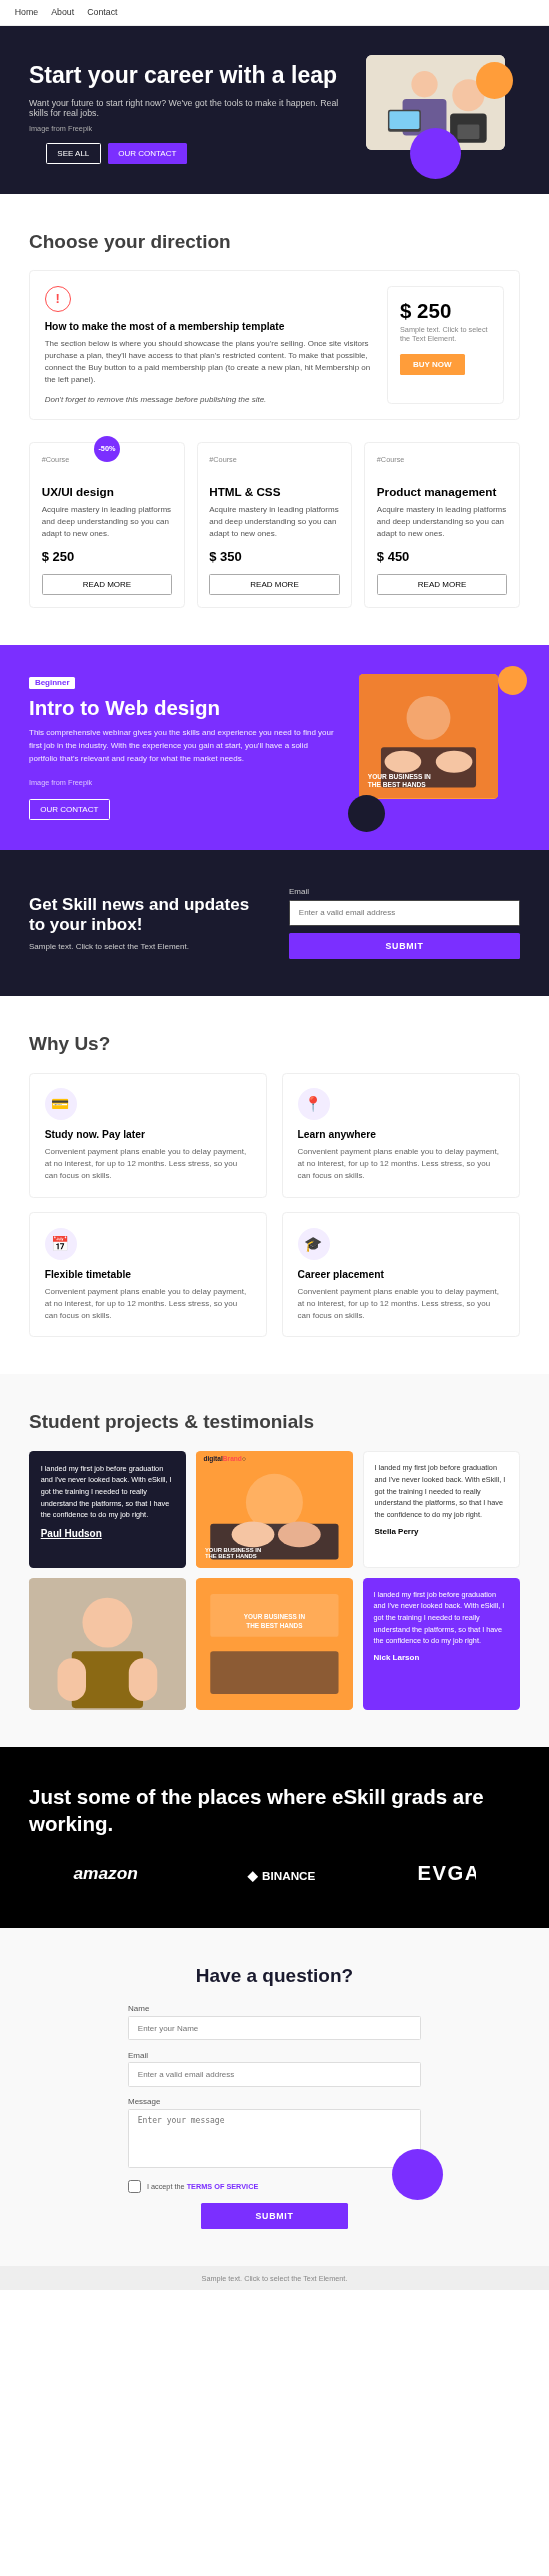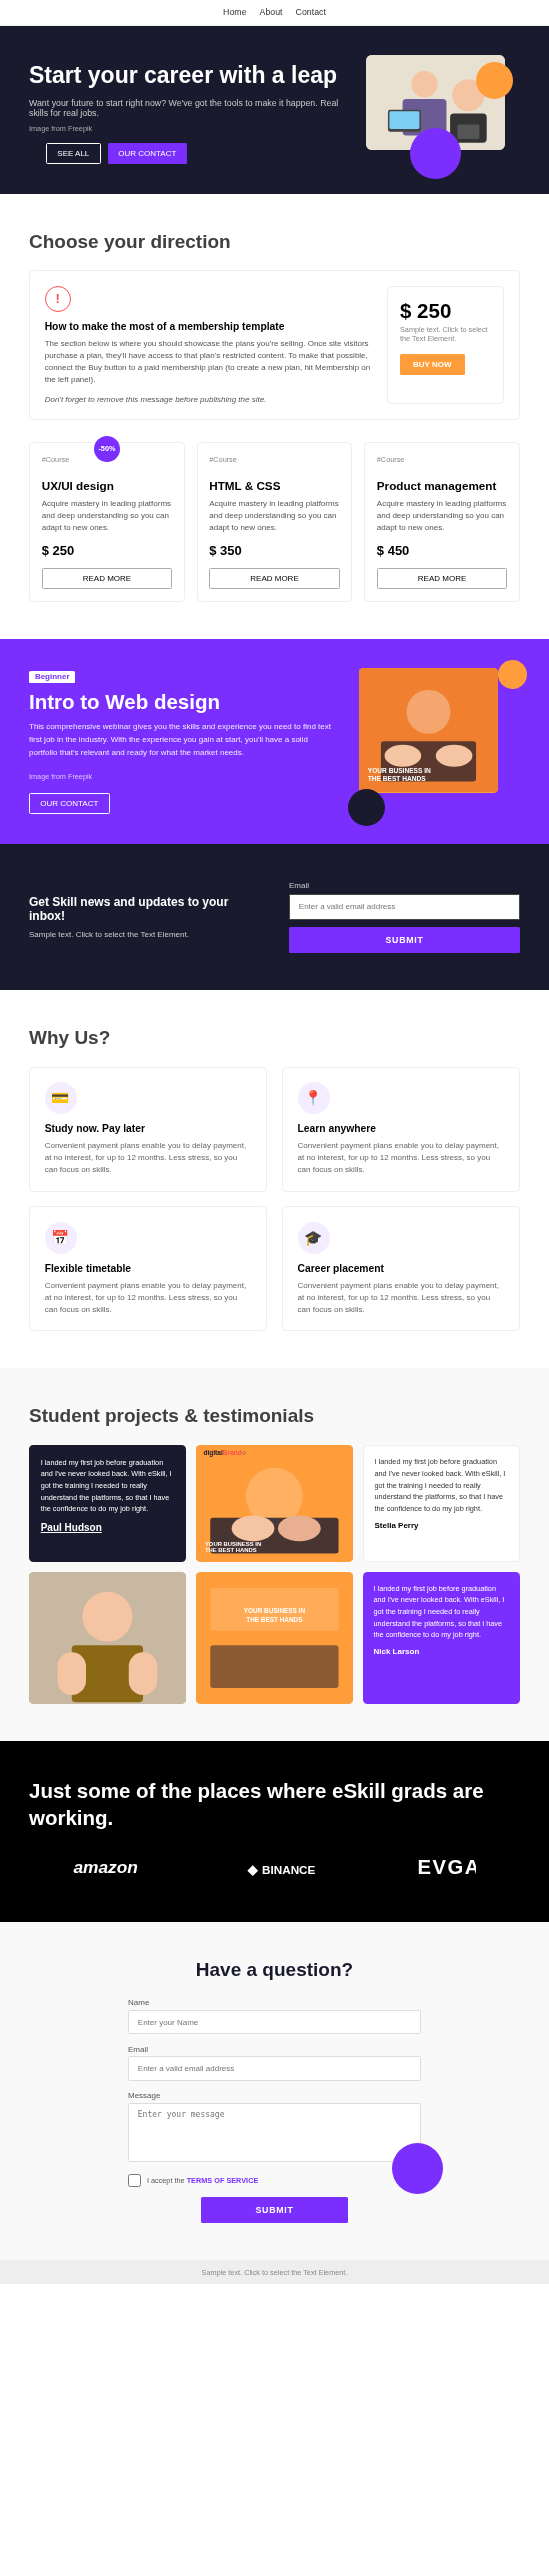--- a/index.html
+++ b/index.html
@@ -1,19 +1,19 @@
 <!DOCTYPE html>
 <html style="font-size:11.7px"><head>
   <meta charset="utf-8">
   <style>
     * { box-sizing: border-box; margin: 0; padding: 0; }
     body { font-family: 'Segoe UI', Arial, sans-serif; background: #fff; width: 549px; margin: 0 auto; }
 
     
-    nav { display: flex; align-items: center; padding: 7.3px 14.7px; background: #fff; border-bottom: 0.7px solid #eee; justify-content: center; }
+    nav { display: flex; align-items: center; padding: 7.3px 14.7px; background: #fff; border-bottom: 0.7px solid #eee; }
     nav .nav-links { display: flex; gap: 13px; }
     nav .nav-links a { font-size: 8.8px; color: #333; text-decoration: none; }
 
     
     .hero { background: #1a1a2e; padding: 29px 29px 22px; position: relative; overflow: hidden; display: flex; justify-content: space-between; align-items: center; }
     .hero-text { flex: 1; color: #fff; }
     .hero-text h1 { font-size: 23px; font-weight: 700; line-height: 1.2; margin-bottom: 8.8px; }
     .hero-text p { font-size: 8.8px; color: #ccc; margin-bottom: 5.9px; }
     .hero-text .img-credit { font-size: 7.3px; color: #aaa; margin-bottom: 10.3px; }
     .hero-buttons { display: flex; gap: 7.3px; padding-left: 17px; }
@@ -37,42 +37,42 @@
     .notice-left p { font-size: 8px; color: #555; line-height: 1.5; margin-bottom: 5.9px; }
     .notice-left em { font-size: 8px; color: #555; font-style: italic; }
     .notice-right { flex: 0 0 117px; border: 0.7px solid #eee; border-radius: 4.4px; padding: 11.7px; text-align: left; }
     .notice-right .price-big { font-size: 20.5px; font-weight: 700; margin-bottom: 2.9px; }
     .notice-right .price-note { font-size: 7.3px; color: #888; margin-bottom: 10.3px; }
     .btn-orange { background: #ff9d3a; color: #fff; border: none; padding: 5.9px 13px; font-size: 8px; cursor: pointer; border-radius: 1.5px; font-weight: 600; }
 
     
     .courses-grid { display: flex; gap: 11.7px; }
     .course-card { flex: 1; border: 0.7px solid #eee; border-radius: 4.4px; padding: 11.7px; position: relative; }
-    .course-badge { font-size: 7.3px; color: #888; margin-bottom: 15px; }
+    .course-badge { font-size: 7.3px; color: #888; margin-bottom: 21px; }
     .discount-badge { position: absolute; top: -7.3px; left: 50%; transform: translateX(-50%); background: #7b2fff; color: #fff; border-radius: 50%; width: 26px; height: 26px; display: flex; align-items: center; justify-content: center; font-size: 7.3px; font-weight: 700; }
     .course-card h3 { font-size: 11.7px; font-weight: 700; margin-bottom: 5.9px; }
     .course-card p { font-size: 8px; color: #555; line-height: 1.5; margin-bottom: 8.8px; }
     .course-price { font-size: 13px; font-weight: 700; margin-bottom: 10.3px; }
     .btn-read-more { width: 100%; border: 0.7px solid #aaa; background: #fff; padding: 5.1px; font-size: 8px; cursor: pointer; border-radius: 1.5px; }
 
     
     .webinar-section { background: #7b2fff; padding: 29px; display: flex; gap: 22px; align-items: center; }
     .webinar-text { flex: 1; color: #fff; }
     .webinar-tag { font-size: 8px; background: #fff; color: #7b2fff; border-radius: 1.5px; padding: 1.5px 5.9px; display: inline-block; margin-bottom: 7.3px; font-weight: 600; }
     .webinar-text h2 { font-size: 20.5px; font-weight: 700; margin-bottom: 7.3px; }
     .webinar-text p { font-size: 8px; line-height: 1.6; margin-bottom: 11.7px; opacity: 0.9; }
     .webinar-text .img-credit2 { font-size: 7.3px; opacity: 0.7; margin-bottom: 10.3px; }
     .webinar-image { flex: 0 0 161px; position: relative; height: 147px; }
     .webinar-img-box { width: 139px; height: 125px; background: #ff9d3a; border-radius: 4.4px; overflow: hidden; position: relative; }
     .webinar-circle { width: 37px; height: 37px; border-radius: 50%; background: #1a1a2e; position: absolute; bottom: -11px; left: -11px; }
 
     
     .newsletter-section { background: #1a1a2e; padding: 37px 29px; display: flex; align-items: center; gap: 29px; }
     .newsletter-text { flex: 1; color: #fff; }
-    .newsletter-text h2 { font-size: 12px; font-weight: 700; line-height: 1.2; margin-bottom: 5.9px; }
+    .newsletter-text h2 { font-size: 17px; font-weight: 700; line-height: 1.2; margin-bottom: 5.9px; }
     .newsletter-text p { font-size: 8px; color: #ccc; }
     .newsletter-form { flex: 1; }
     .newsletter-form label { font-size: 8px; color: #ccc; display: block; margin-bottom: 4.4px; }
     .newsletter-form input { width: 100%; padding: 7.3px 8.8px; border: 0.7px solid #444; background: #fff; border-radius: 1.5px; font-size: 8px; margin-bottom: 7.3px; }
     .btn-submit-full { width: 100%; background: #7b2fff; color: #fff; border: none; padding: 8px; font-size: 8.8px; font-weight: 600; cursor: pointer; border-radius: 1.5px; letter-spacing: 0.7px; }
 
     
     .why-grid { display: grid; grid-template-columns: 1fr 1fr; gap: 14.7px; }
     .why-card { border: 0.7px solid #eee; border-radius: 4.4px; padding: 14.7px; }
     .why-icon { width: 32px; height: 32px; border-radius: 50%; background: #f3edff; display: flex; align-items: center; justify-content: center; margin-bottom: 8.8px; font-size: 14.7px; }
@@ -204,21 +204,21 @@
       <div class="course-price">$ 450</div>
       <button class="btn-read-more">READ MORE</button>
     </div>
   </div>
 </section>
 
 <section class="webinar-section">
   <div class="webinar-text">
     <span class="webinar-tag">Beginner</span>
     <h2>Intro to Web design</h2>
-    <p>This comprehensive webinar gives you the skills and experience you need to find text first job in the industry. With the experience you gain at start, you'll have a solid portfolio that's relevant and ready for what the market needs.</p>
+    <p>This comprehensive webinar gives you the skills and experience you need to find your first job in the industry. With the experience you gain at start, you'll have a solid portfolio that's relevant and ready for what the market needs.</p>
     <p class="img-credit2">Image from Freepik</p>
     <button class="btn-outline">OUR CONTACT</button>
   </div>
   <div class="webinar-image">
     <div class="webinar-img-box">
       <svg viewBox="0 0 190 170" xmlns="http://www.w3.org/2000/svg">
         <rect width="190" height="170" fill="#f08030"></rect>
         <circle cx="95" cy="60" r="30" fill="#fff" opacity="0.3"></circle>
         <rect x="30" y="100" width="130" height="55" rx="4" fill="#1a1a2e" opacity="0.7"></rect>
 

